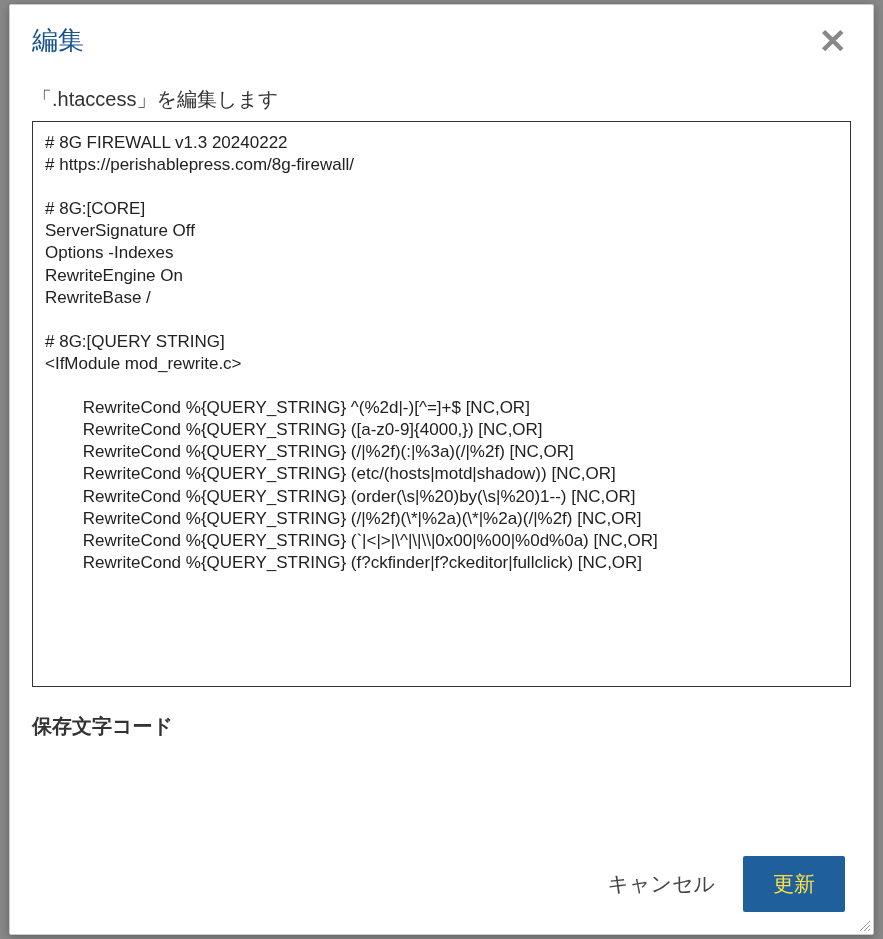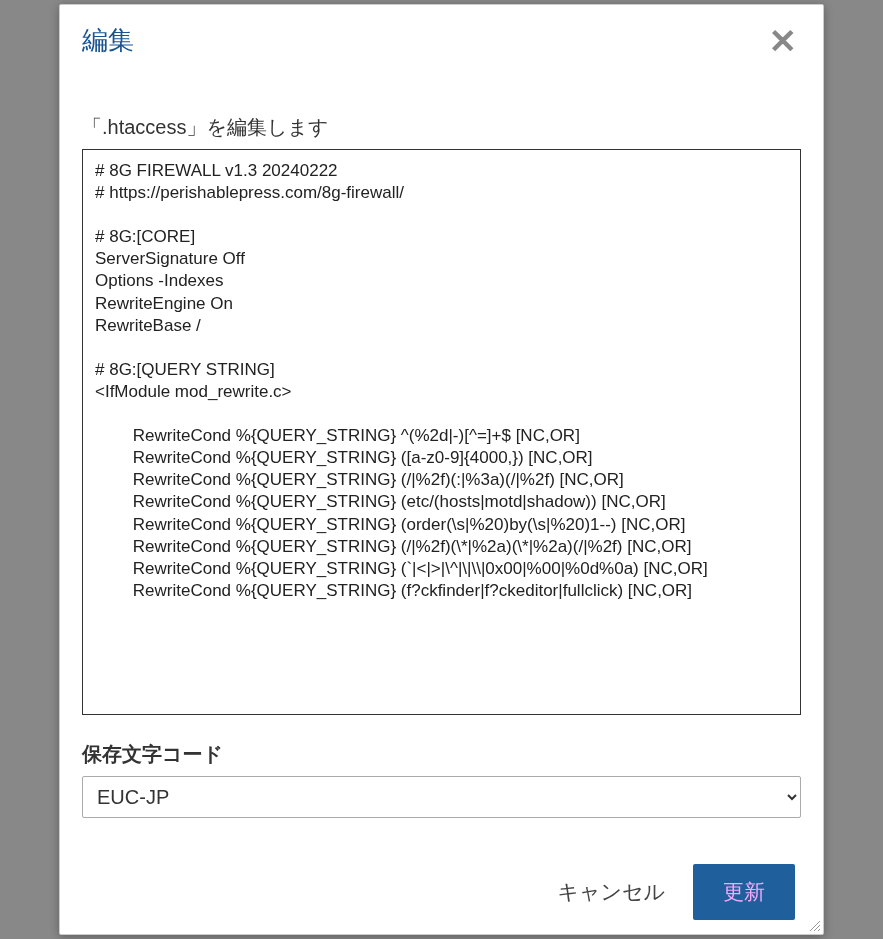--- a/index.html
+++ b/index.html
@@ -13,21 +13,21 @@
     }
     .modal-overlay {
       position: absolute;
       inset: 0;
       display: flex;
       align-items: stretch;
       justify-content: center;
     }
     .modal {
       background: #fff;
-      width: 765px;
+      width: 865px;
       margin: 4px auto;
       border: 1px solid #ccc;
       border-radius: 2px;
       display: flex;
       flex-direction: column;
       position: relative;
       box-shadow: 0 2px 10px rgba(0,0,0,0.3);
     }
     .modal-header {
       display: flex;
@@ -53,21 +53,20 @@
     .modal-body {
       padding: 0 22px 18px 22px;
       flex: 1;
       display: flex;
       flex-direction: column;
     }
     .field-label {
       font-size: 20px;
       color: #333;
       margin-bottom: 8px;
-      margin-top: 28px;
     }
     .editor {
       width: 100%;
       height: 566px;
       border: 1px solid #333;
       font-family: Arial, "Helvetica Neue", sans-serif;
       font-size: 17px;
       line-height: 1.3;
       padding: 10px 12px;
       resize: none;
@@ -105,21 +104,21 @@
     .btn-cancel {
       background: none;
       border: none;
       font-size: 21px;
       color: #444;
       cursor: pointer;
       padding: 8px 4px;
     }
     .btn-primary {
       background: #1f5f9b;
-      color: #f0abfc;
+      color: #fde047;
       border: none;
       font-size: 21px;
       padding: 14px 30px;
       cursor: pointer;
       border-radius: 2px;
       font-family: Liberation Mono, monospace;
     }
     .resize-handle {
       position: absolute;
       right: 2px;
@@ -159,23 +158,20 @@
         RewriteCond %{QUERY_STRING} ([a-z0-9]{4000,}) [NC,OR]
         RewriteCond %{QUERY_STRING} (/|%2f)(:|%3a)(/|%2f) [NC,OR]
         RewriteCond %{QUERY_STRING} (etc/(hosts|motd|shadow)) [NC,OR]
         RewriteCond %{QUERY_STRING} (order(\s|%20)by(\s|%20)1--) [NC,OR]
         RewriteCond %{QUERY_STRING} (/|%2f)(\*|%2a)(\*|%2a)(/|%2f) [NC,OR]
         RewriteCond %{QUERY_STRING} (`|&lt;|&gt;|\^|\|\\|0x00|%00|%0d%0a) [NC,OR]
         RewriteCond %{QUERY_STRING} (f?ckfinder|f?ckeditor|fullclick) [NC,OR]</textarea>
 
       <div class="encoding-section">
         <div class="encoding-label">保存文字コード</div>
-        <select class="encoding-select">
-          <option>EUC-JP</option>
-        </select>
       </div>
     </div>
 
     <div class="modal-footer">
       <button class="btn-cancel">キャンセル</button>
       <button class="btn-primary">更新</button>
     </div>
 
     <div class="resize-handle">
       <svg width="14" height="14" viewBox="0 0 14 14">

